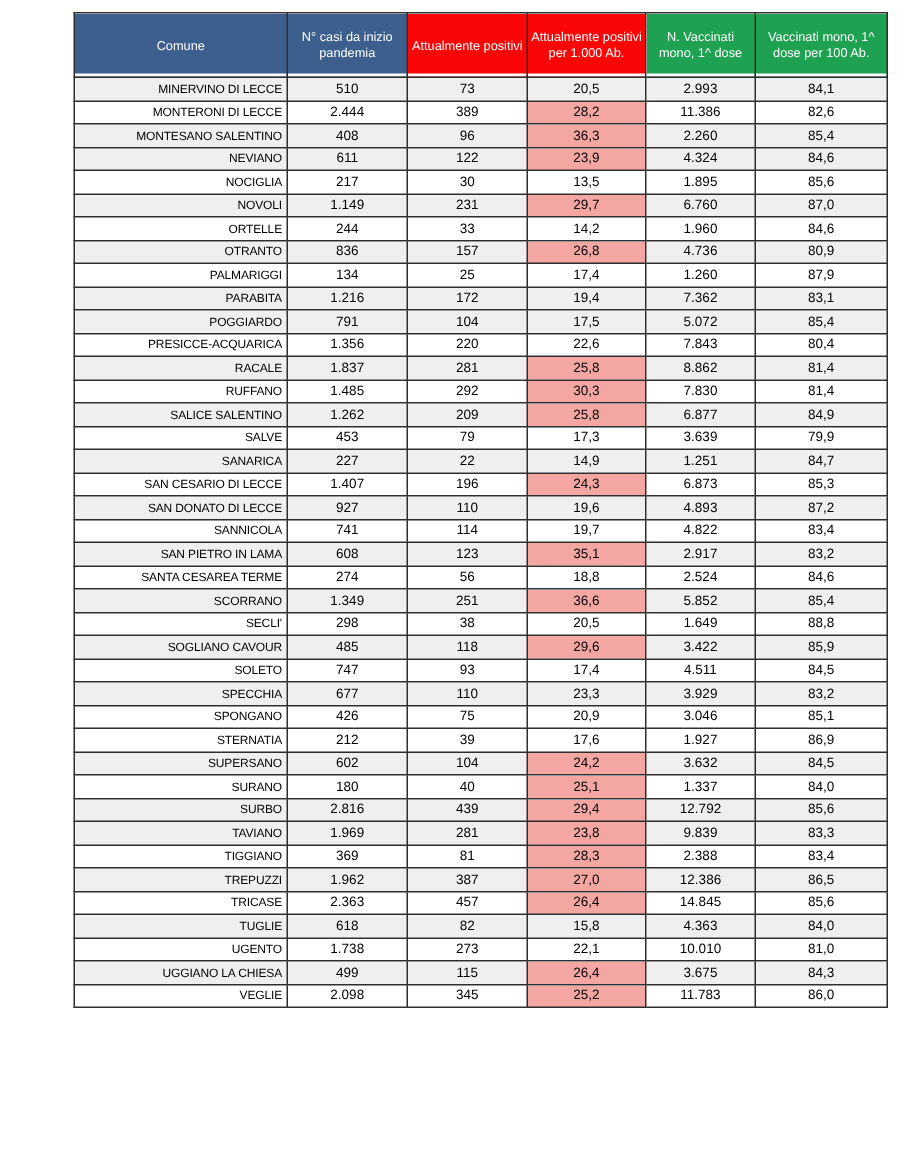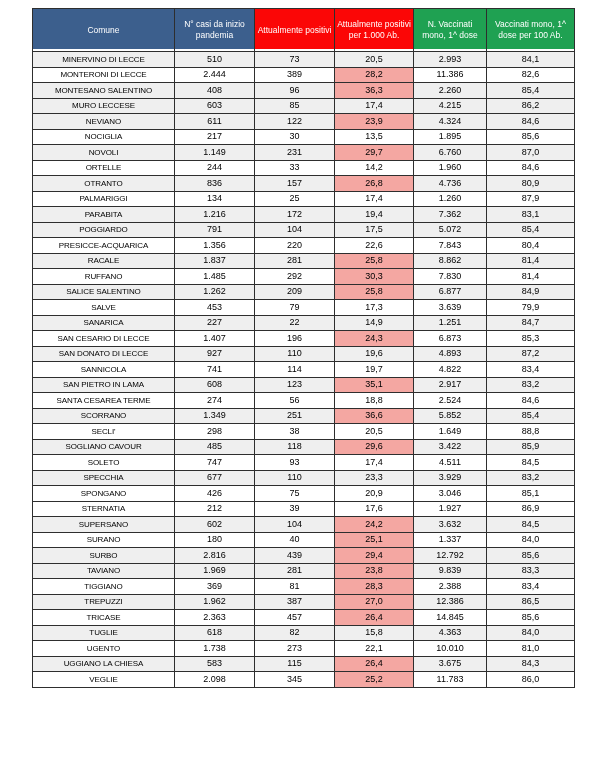--- a/index.html
+++ b/index.html
@@ -5,38 +5,38 @@
   :root{
     --blue:#3c5f8d; --red:#fb0606; --green:#1fa152;
     --pink:#f4a7a2; --stripe:#efefef; --border:#2e2e2e;
   }
   html,body{margin:0;padding:0;}
   body{
     width:614px;height:778px;background:#ffffff;position:relative;
     font-family:"Liberation Sans", sans-serif;color:#000;
   }
   table[data-name="covid-municipalities-table"]{
-    position:absolute;left:32px;top:8px;width:542px;
+    position:absolute;left:49px;top:8px;width:542px;
     border-collapse:collapse;table-layout:fixed;
     border:1px solid var(--border);
   }
   th,td{border:1px solid var(--border);overflow:hidden;}
   thead th{
     color:#ffffff;font-size:8.5px;font-weight:400;line-height:1.25;
     height:40px;padding:1px 2px;text-align:center;vertical-align:middle;
     box-shadow:inset 0 -2px 0 #ffffff;
   }
   thead th.blue{background:var(--blue);}
   thead th.red{background:var(--red);}
   thead th.green{background:var(--green);}
   tbody td{
     font-size:9px;height:14.5px;line-height:13px;padding:0 3px;
     text-align:center;white-space:nowrap;background-clip:padding-box;
   }
-  tbody td.name{text-align:center;font-size:8px;letter-spacing:-0.1px;}
+  tbody td.name{text-align:right;font-size:8px;letter-spacing:-0.1px;}
   tbody tr.stripe td{background-color:var(--stripe);}
   tbody td.hl{background-color:var(--pink) !important;text-align:center;}
 </style>
 </head>
 <body>
 
 <table data-name="covid-municipalities-table">
   <colgroup>
     <col style="width:142px">
     <col style="width:80px">
@@ -74,28 +74,20 @@
       </tr>
       <tr data-name="table-row" class="stripe">
         <td data-name="cell-comune" class="name">MONTESANO SALENTINO</td>
         <td data-name="cell-casi-totali">408</td>
         <td data-name="cell-attualmente-positivi">96</td>
         <td data-name="cell-positivi-per-1000" class="hl">36,3</td>
         <td data-name="cell-vaccinati-1dose">2.260</td>
         <td data-name="cell-vaccinati-per-100">85,4</td>
       </tr>
       <tr data-name="table-row" class="stripe">
-        <td data-name="cell-comune" class="name">MURO LECCESE</td>
-        <td data-name="cell-casi-totali">603</td>
-        <td data-name="cell-attualmente-positivi">85</td>
-        <td data-name="cell-positivi-per-1000">17,4</td>
-        <td data-name="cell-vaccinati-1dose">4.215</td>
-        <td data-name="cell-vaccinati-per-100">86,2</td>
-      </tr>
-      <tr data-name="table-row" class="stripe">
         <td data-name="cell-comune" class="name">NEVIANO</td>
         <td data-name="cell-casi-totali">611</td>
         <td data-name="cell-attualmente-positivi">122</td>
         <td data-name="cell-positivi-per-1000" class="hl">23,9</td>
         <td data-name="cell-vaccinati-1dose">4.324</td>
         <td data-name="cell-vaccinati-per-100">84,6</td>
       </tr>
       <tr data-name="table-row">
         <td data-name="cell-comune" class="name">NOCIGLIA</td>
         <td data-name="cell-casi-totali">217</td>
@@ -363,21 +355,21 @@
       <tr data-name="table-row">
         <td data-name="cell-comune" class="name">UGENTO</td>
         <td data-name="cell-casi-totali">1.738</td>
         <td data-name="cell-attualmente-positivi">273</td>
         <td data-name="cell-positivi-per-1000">22,1</td>
         <td data-name="cell-vaccinati-1dose">10.010</td>
         <td data-name="cell-vaccinati-per-100">81,0</td>
       </tr>
       <tr data-name="table-row" class="stripe">
         <td data-name="cell-comune" class="name">UGGIANO LA CHIESA</td>
-        <td data-name="cell-casi-totali">583</td>
+        <td data-name="cell-casi-totali">499</td>
         <td data-name="cell-attualmente-positivi">115</td>
         <td data-name="cell-positivi-per-1000" class="hl">26,4</td>
         <td data-name="cell-vaccinati-1dose">3.675</td>
         <td data-name="cell-vaccinati-per-100">84,3</td>
       </tr>
       <tr data-name="table-row">
         <td data-name="cell-comune" class="name">VEGLIE</td>
         <td data-name="cell-casi-totali">2.098</td>
         <td data-name="cell-attualmente-positivi">345</td>
         <td data-name="cell-positivi-per-1000" class="hl">25,2</td>

